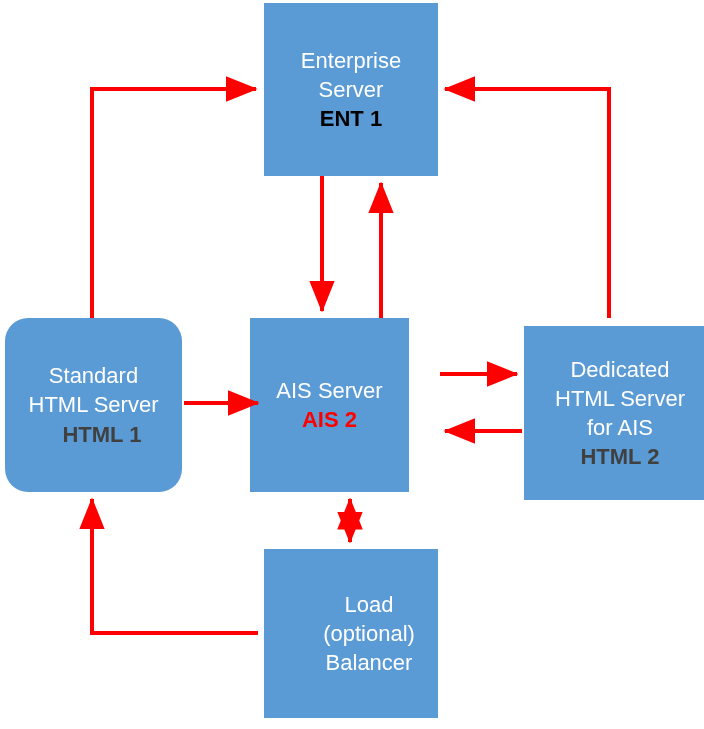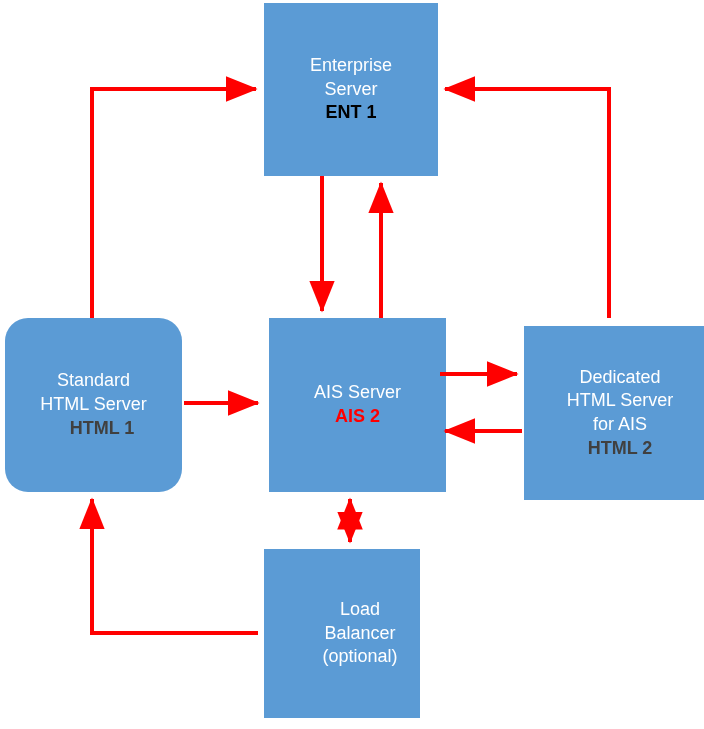--- a/index.html
+++ b/index.html
@@ -19,21 +19,21 @@
   }
   .node {
     position: absolute;
     box-sizing: border-box;
     background: #5B9BD5;
     display: flex;
     flex-direction: column;
     align-items: center;
     justify-content: center;
     color: #ffffff;
-    font-size: 18px;
+    font-size: 22px;
     line-height: 1.32;
     z-index: 2;
   }
   .node .line {
     display: block;
     white-space: nowrap;
   }
   .node .tag {
     display: block;
     color: #FF0000;
@@ -81,30 +81,30 @@
       <div class="node" style="left: 264px; top: 3px; width: 174px; height: 173px; background: rgb(91, 155, 213); color: rgb(255, 255, 255);">
         <span class="line">Enterprise</span>
         <span class="line">Server</span>
         <span class="tag" style="color: #000000;">ENT 1</span>
       </div>
       <div class="node" style="left: 5px; top: 318px; width: 177px; height: 174px; background: rgb(91, 155, 213); color: rgb(255, 255, 255); border-radius: 23px;">
         <span class="line">Standard</span>
         <span class="line">HTML Server</span>
         <span class="tag" style="color: #404040; margin-left: 17px;">HTML 1</span>
       </div>
-      <div class="node" style="left: 269px; top: 318px; width: 177px; height: 174px; background: rgb(91, 155, 213); color: rgb(255, 255, 255);">
+      <div class="node" style="left: 250px; top: 318px; width: 159px; height: 174px; background: rgb(91, 155, 213); color: rgb(255, 255, 255);">
         <span class="line">AIS Server</span>
         <span class="tag" style="color: rgb(255, 0, 0);">AIS 2</span>
       </div>
       <div class="node" style="left: 524px; top: 326px; width: 192px; height: 174px; background: rgb(91, 155, 213); color: rgb(255, 255, 255);">
         <span class="line">Dedicated</span>
         <span class="line">HTML Server</span>
         <span class="line">for AIS</span>
         <span class="tag" style="color: #404040;">HTML 2</span>
       </div>
-      <div class="node" style="left: 264px; top: 549px; width: 156px; height: 169px; background: rgb(91, 155, 213); color: rgb(255, 255, 255); padding-left: 36px;">
+      <div class="node" style="left: 264px; top: 549px; width: 174px; height: 169px; background: rgb(91, 155, 213); color: rgb(255, 255, 255); padding-left: 36px;">
         <span class="line">Load</span>
+        <span class="line">(optional)</span>
         <span class="line">Balancer</span>
-        <span class="line">(optional)</span>
       </div>
     </div>
 
 </div>
 
 </body></html>

